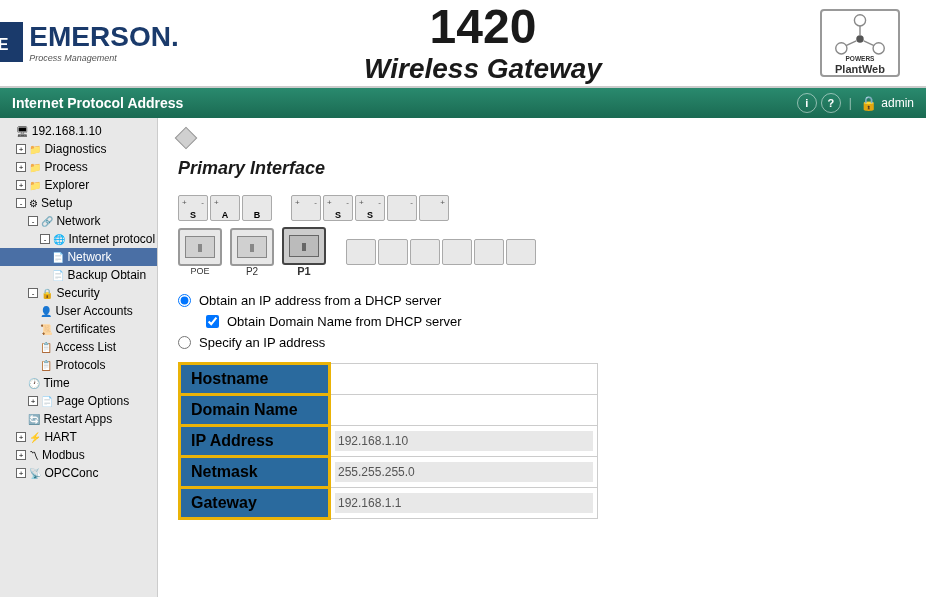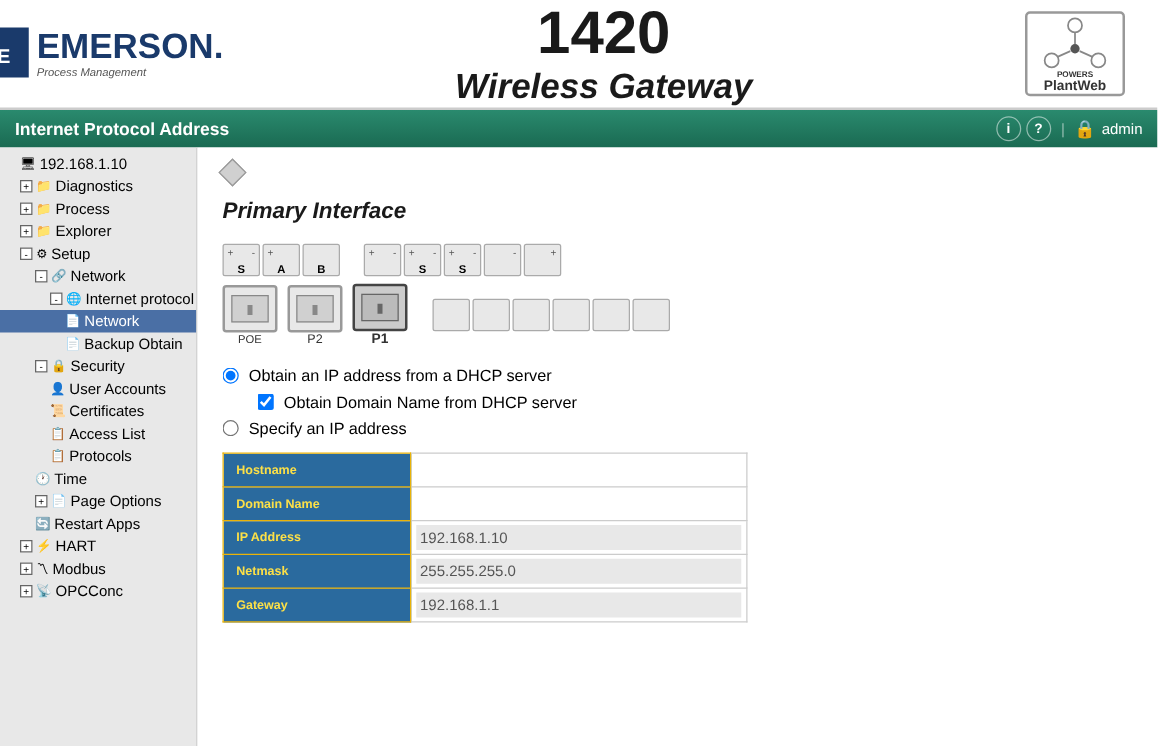--- a/index.html
+++ b/index.html
@@ -197,26 +197,26 @@
       font-size: 13px;
     }
 
     
     .form-table {
       border-collapse: collapse;
       width: 420px;
     }
     .form-table tr td:first-child {
       background: #2a6a9e;
-      color: #fde047;
+      color: #000000;
       padding: 5px 10px;
-      font-size: 10px;
+      font-size: 16px;
       font-weight: bold;
       width: 150px;
-      border: 1px solid #eab308;
+      border: 3px solid #eab308;
     }
     .form-table tr td:last-child {
       padding: 3px 4px;
       border: 1px solid #ccc;
     }
     .form-table input[type="text"] {
       width: 100%;
       border: none;
       padding: 3px;
       font-size: 12px;

